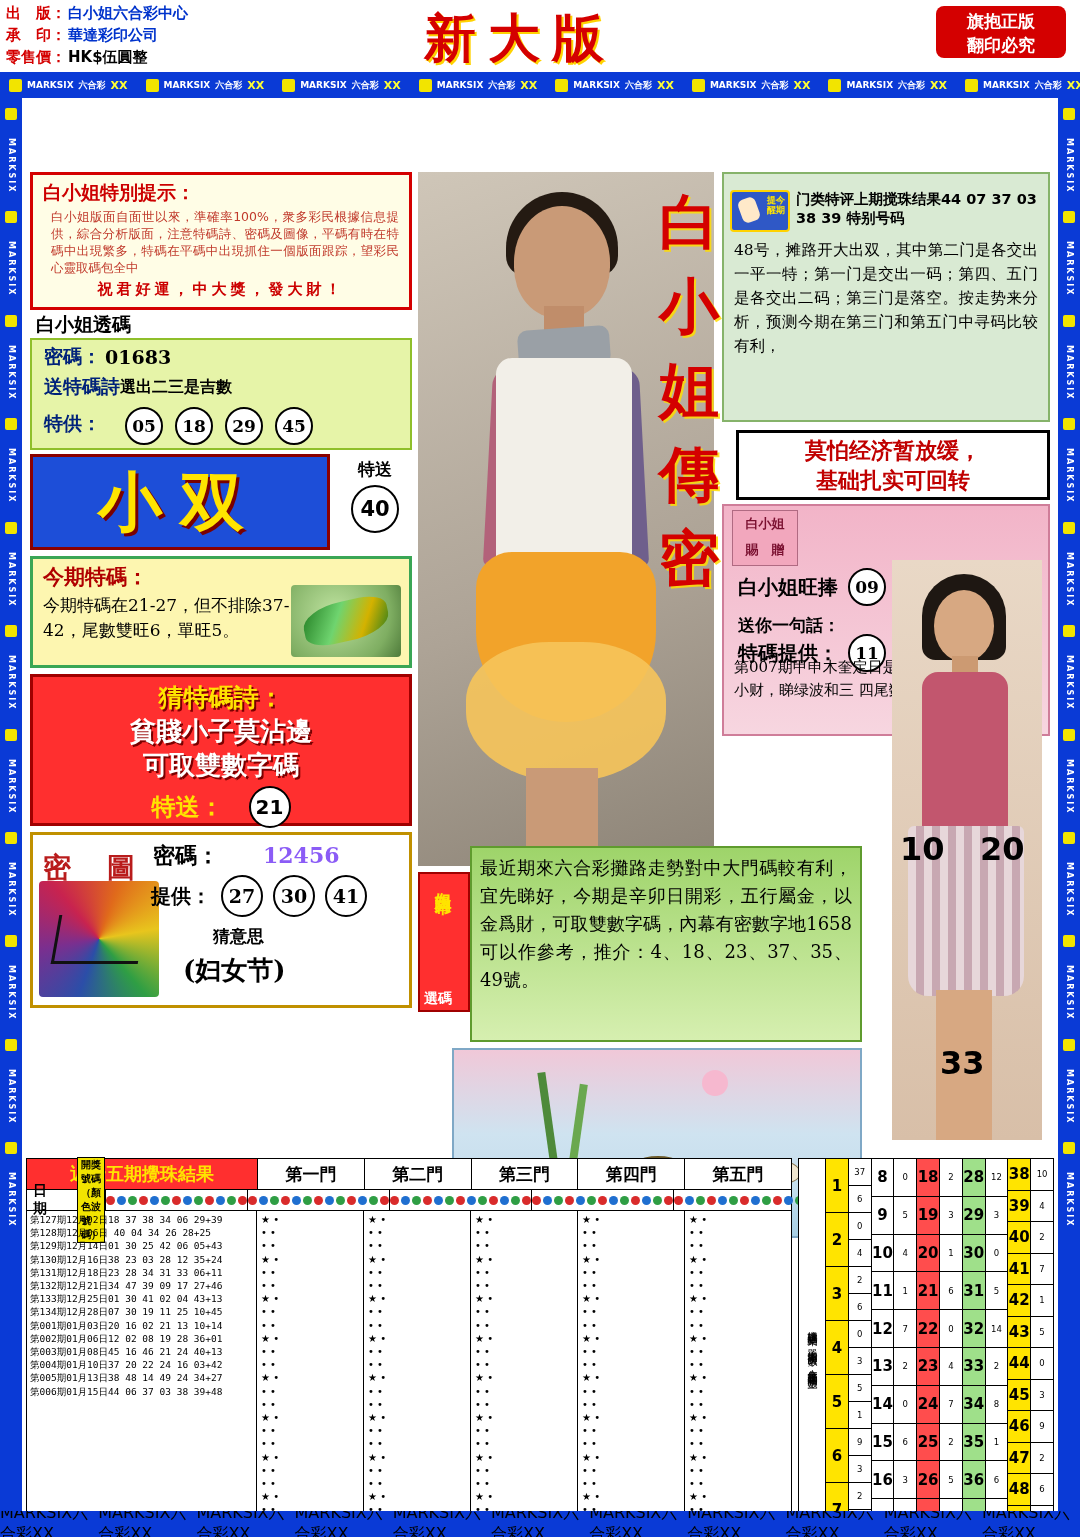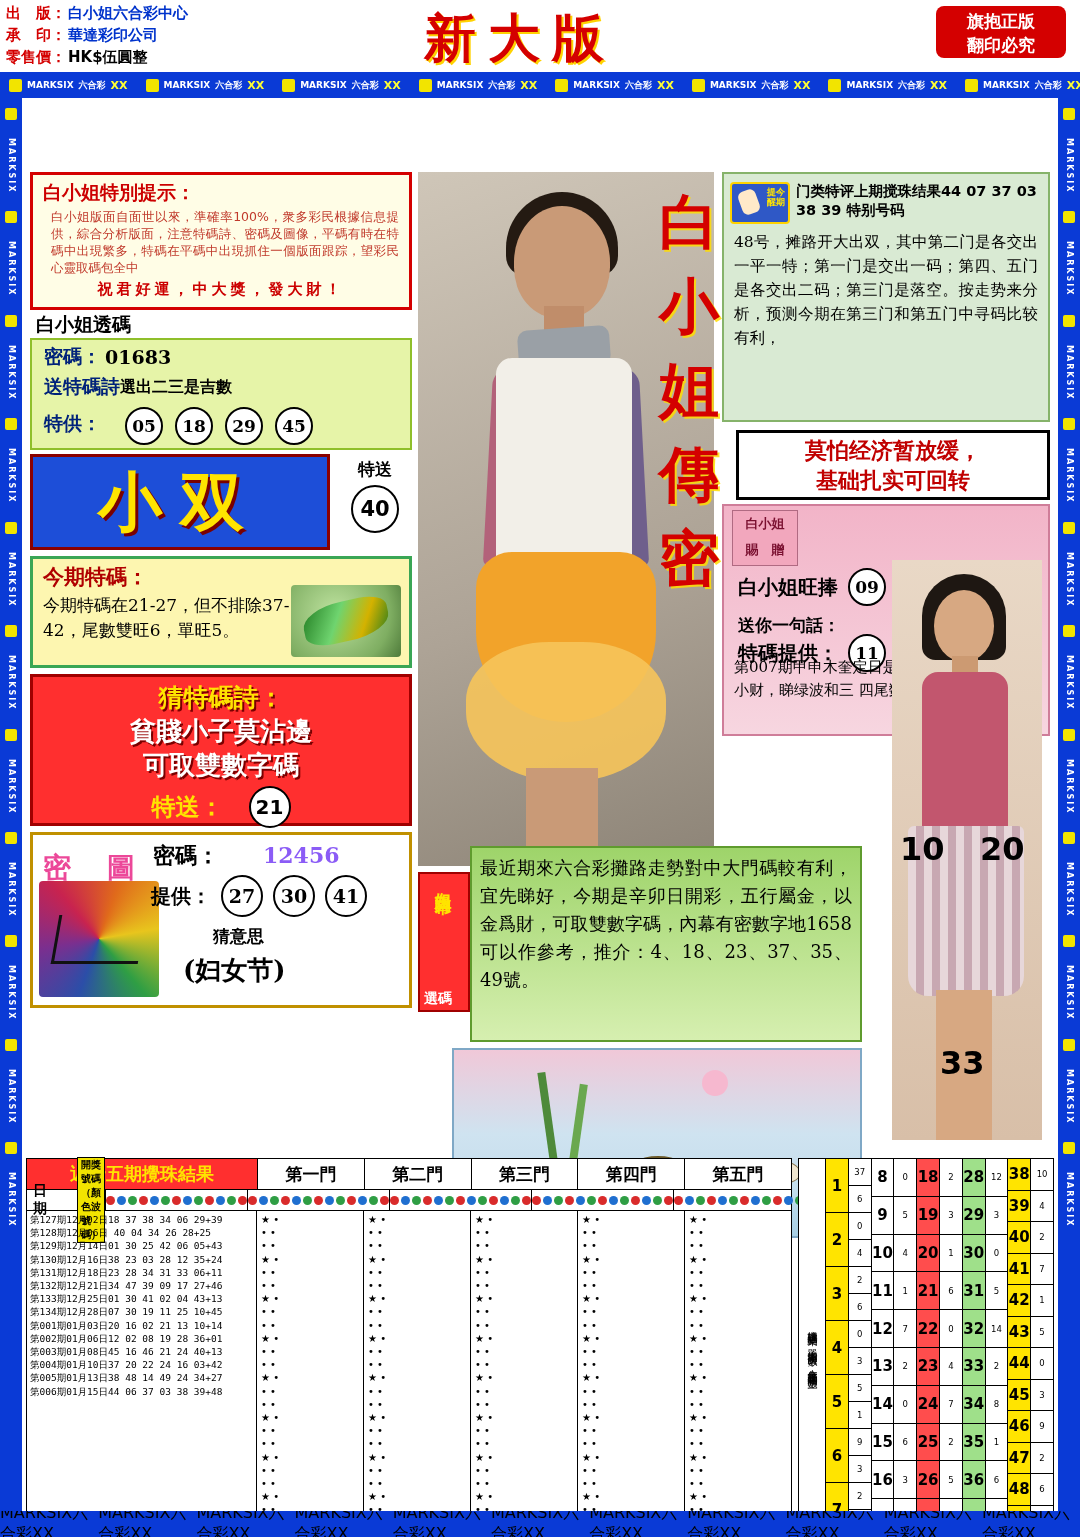--- a/index.html
+++ b/index.html
@@ -83,21 +83,21 @@
   .poem-box{position:absolute;left:8px;top:576px;width:382px;height:152px;background:#ff2f2f;border:3px solid #a00000;box-sizing:border-box;}
   .pb-t{color:#ffe400;font-size:25px;font-weight:bold;text-align:center;padding-top:4px;font-family:"DejaVu Serif","Liberation Serif",serif;
     text-shadow:2px 2px 0 #7a0000;}
   .pb-l{color:#fff;font-size:26px;font-weight:bold;text-align:center;line-height:34px;font-family:"DejaVu Serif","Liberation Serif",serif;
     text-shadow:2px 2px 0 #7a0000;}
   .pb-b{display:flex;align-items:center;justify-content:center;gap:25px;padding-top:4px;}
   .pb-b .lab{color:#ffe400;font-size:24px;font-weight:bold;font-family:"DejaVu Serif","Liberation Serif",serif;}
   .pb-b .ball{width:38px;height:38px;font-size:20px;}
 
   .mitu-box{position:absolute;left:8px;top:734px;width:382px;height:176px;background:#ffffff;border:3px solid #c09000;box-sizing:border-box;}
-  .mitu-title{position:absolute;left:10px;top:14px;font-size:28px;font-weight:bold;color:#ec4899;letter-spacing:4px;
+  .mitu-title{position:absolute;left:10px;top:14px;font-size:28px;font-weight:bold;color:#b91c1c;letter-spacing:4px;
     font-family:"DejaVu Serif","Liberation Serif",serif;}
   .mitu-code{position:absolute;left:120px;top:6px;font-size:22px;font-weight:bold;color:#000;font-family:"DejaVu Serif","Liberation Serif",serif;}
   .mitu-code .v{color:#8b5cf6;margin-left:44px;}
   .mitu-sup{position:absolute;left:118px;top:40px;display:flex;align-items:center;gap:10px;font-size:20px;font-weight:bold;
     font-family:"DejaVu Serif","Liberation Serif",serif;}
   .mitu-sup .ball{width:38px;height:38px;font-size:19px;}
   .mitu-guess{position:absolute;left:180px;top:90px;font-size:17px;font-weight:bold;font-family:"DejaVu Serif","Liberation Serif",serif;}
   .mitu-ans{position:absolute;left:150px;top:118px;font-size:26px;font-weight:bold;font-family:"DejaVu Serif","Liberation Serif",serif;}
   .mitu-art{position:absolute;left:6px;top:46px;width:120px;height:116px;border-radius:4px;
     background:conic-gradient(from 200deg,#2b4ea8,#7a2f8f,#c8234f,#e06a1b,#e8c51d,#2f9e44,#2b4ea8);}
@@ -120,21 +120,21 @@
   .ph-skirt2{position:absolute;left:48px;top:470px;width:200px;height:140px;background:#f6c45a;border-radius:50% 50% 60% 60%;opacity:.9;}
   .ph-legs{position:absolute;left:108px;top:596px;width:72px;height:100px;background:#c99a77;border-radius:0 0 12px 12px;}
 
   
   .callig{position:absolute;left:612px;top:82px;width:110px;height:690px;color:#d40000;font-weight:bold;
     font-family:"DejaVu Serif","Liberation Serif",serif;font-size:60px;line-height:84px;text-align:center;
     text-shadow:2px 2px 0 rgba(255,220,0,.85);pointer-events:none;}
 
   
   .right-top{position:absolute;left:700px;top:74px;width:328px;height:250px;background:#d9ead3;border:2px solid #86b36a;box-sizing:border-box;}
-  .rt-head{display:flex;align-items:flex-start;gap:6px;padding:8px 6px 0 6px;}
+  .rt-head{display:flex;align-items:flex-start;gap:6px;padding:16px 6px 0 6px;}
   .rt-icon{width:56px;height:38px;background:#2f58c6;border:2px solid #ffd200;border-radius:4px;position:relative;flex:0 0 auto;}
   .rt-icon .hand{position:absolute;left:8px;top:6px;width:18px;height:24px;background:#ffe9c9;border-radius:6px;transform:rotate(-20deg);}
   .rt-icon .tx{position:absolute;right:3px;top:3px;font-size:9px;color:#ffe400;font-weight:bold;line-height:10px;text-align:center;}
   .rt-head-txt{font-size:14.5px;line-height:19px;color:#000;font-weight:bold;}
   .rt-body{font-size:15.5px;line-height:24px;color:#000;padding:6px 10px 0 10px;text-align:justify;
     font-family:"DejaVu Serif","Liberation Serif",serif;}
 
   .slogan{position:absolute;left:714px;top:332px;width:314px;height:70px;background:#fff;border:3px solid #000;box-sizing:border-box;
     display:flex;flex-direction:column;align-items:center;justify-content:center;}
   .slogan div{font-size:22px;font-weight:bold;color:#c00000;line-height:30px;font-family:"DejaVu Serif","Liberation Serif",serif;}

